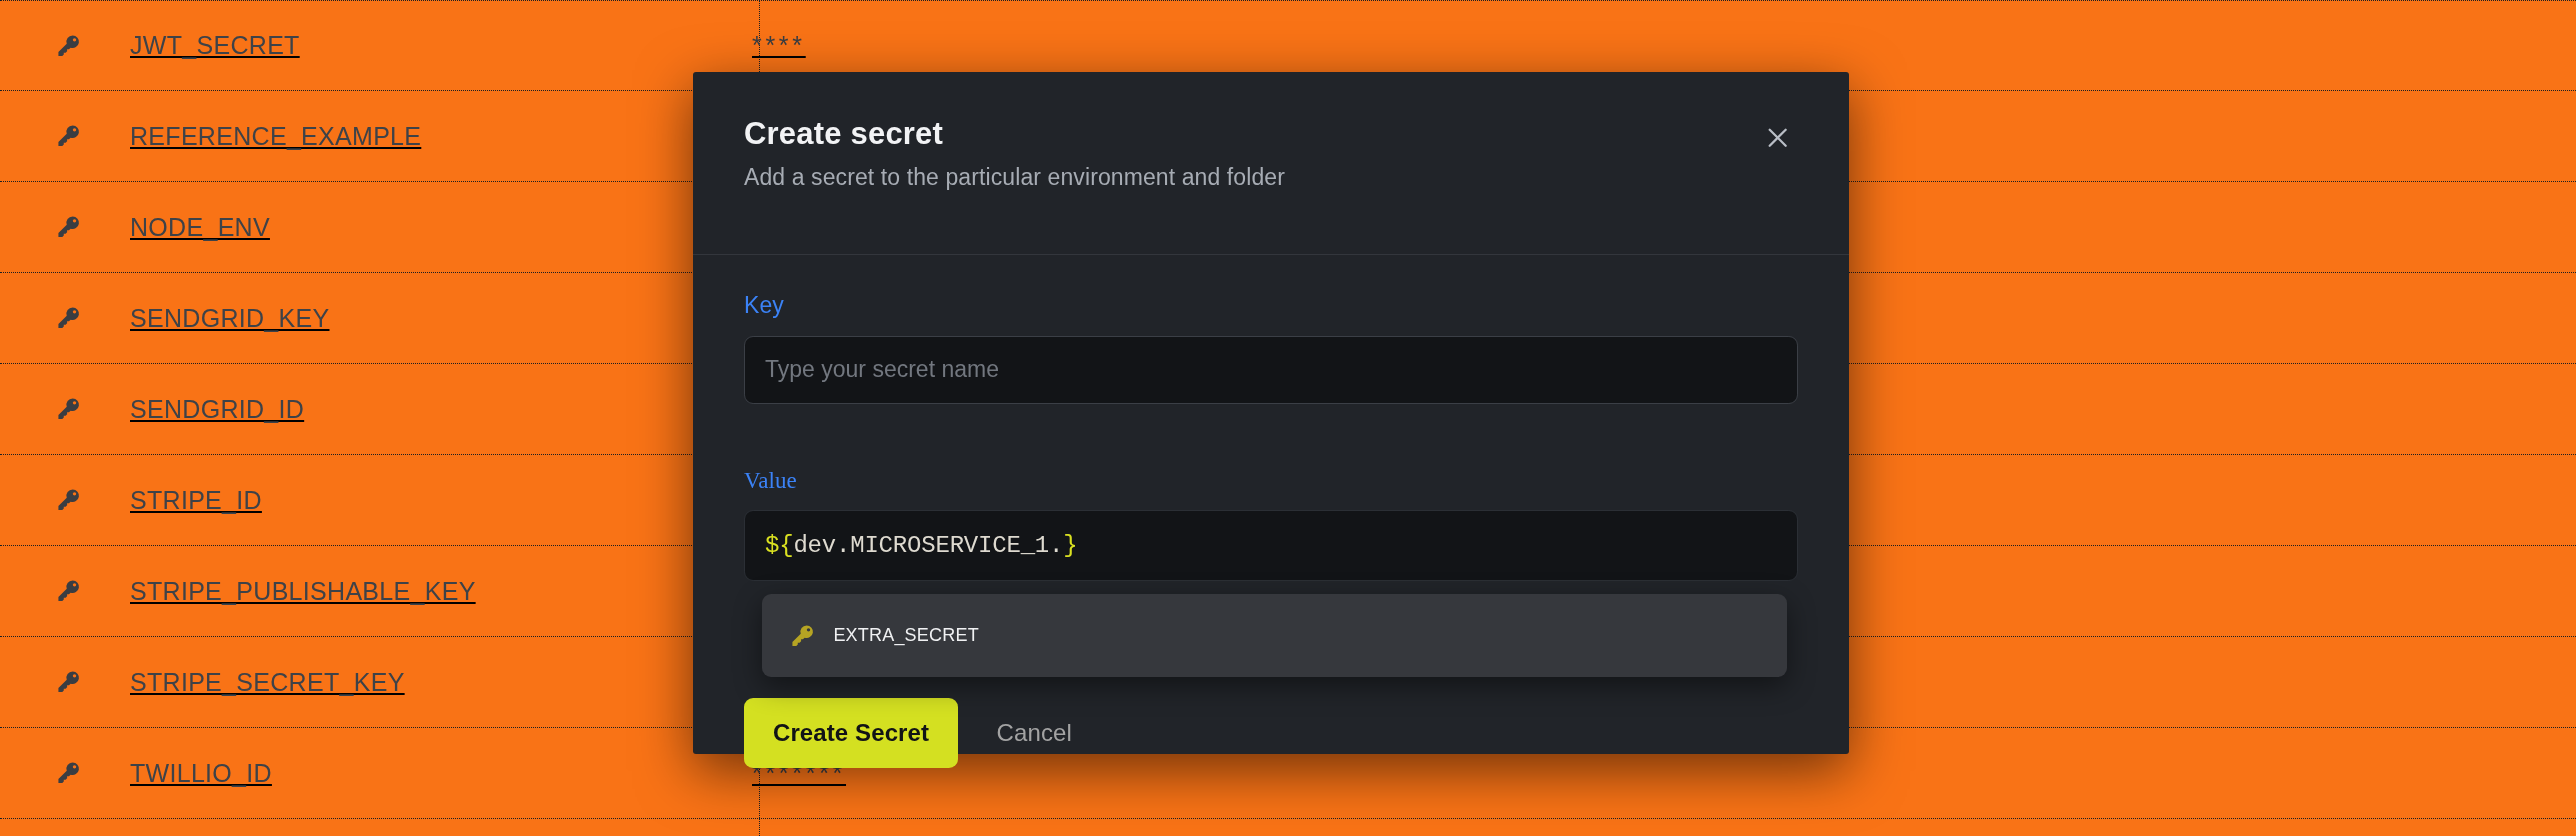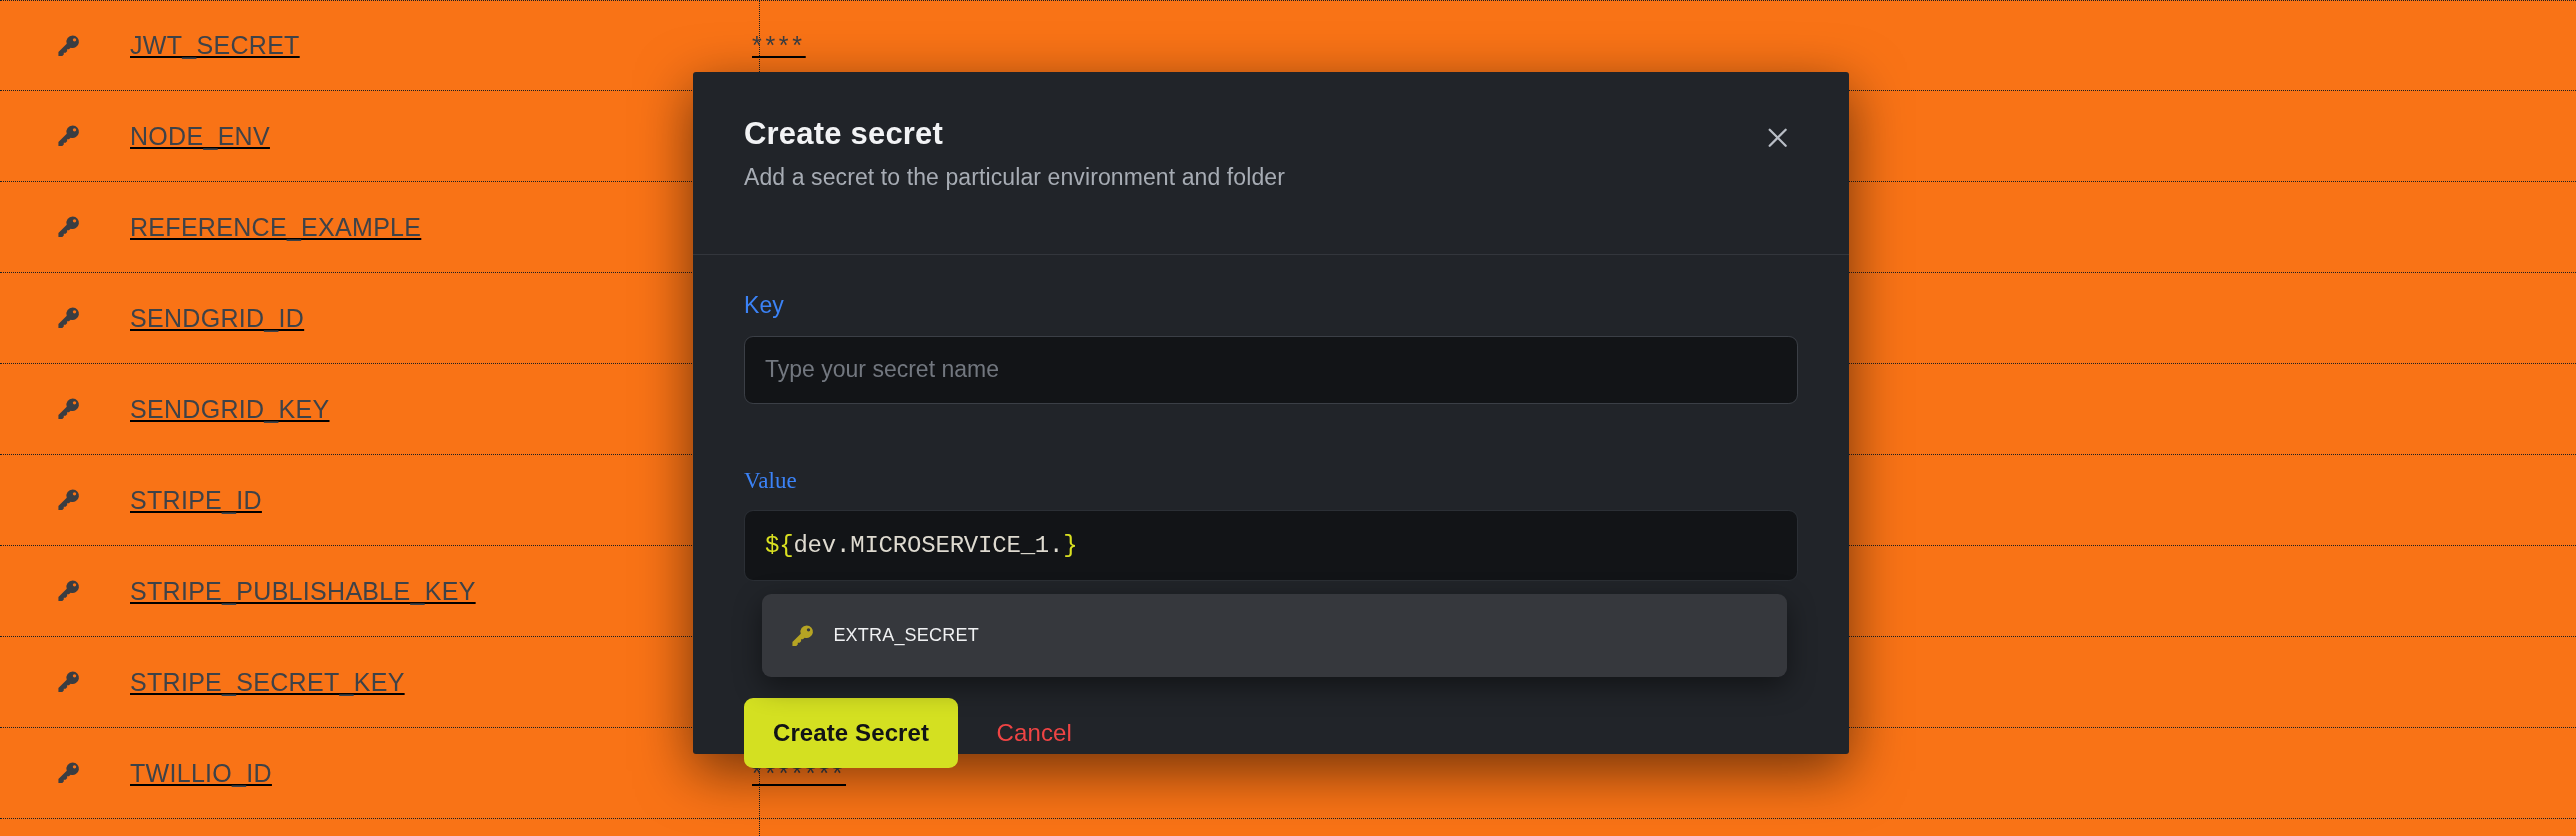--- a/index.html
+++ b/index.html
@@ -208,21 +208,21 @@
     padding: 0 29px;
     font-size: 24px;
     font-weight: 600;
     font-family: "Liberation Sans", sans-serif;
     cursor: pointer;
     letter-spacing: 0.1px;
   }
   #cancel-button {
     background: none;
     border: none;
-    color: #ef4444;
+    color: #a3a3a3;
     font-size: 24px;
     font-family: "Liberation Sans", sans-serif;
     padding: 0 22px;
     height: 70px;
     cursor: pointer;
     letter-spacing: 0.1px;
   }
 </style>
 </head>
 <body>
@@ -238,48 +238,48 @@
         </span>
         <span class="row-name">JWT_SECRET</span>
         <span class="row-value">****</span>
       </div>
       <div class="secret-row">
         <span class="row-key-icon">
           <svg viewBox="0 0 24 24" fill="currentColor">
             <path d="M15.5 3a5.5 5.5 0 0 0-5.2 7.3L3 17.6V21h3.4l1.3-1.3v-1.6h1.6l1.3-1.3v-1.6h1.6l1.5-1.5A5.5 5.5 0 1 0 15.5 3Zm1.6 5.4a1.5 1.5 0 1 1 0-3 1.5 1.5 0 0 1 0 3Z"></path>
           </svg>
         </span>
+        <span class="row-name">REFERENCE_EXAMPLE</span>
+        <span class="row-value"></span>
+      </div>
+      <div class="secret-row">
+        <span class="row-key-icon">
+          <svg viewBox="0 0 24 24" fill="currentColor">
+            <path d="M15.5 3a5.5 5.5 0 0 0-5.2 7.3L3 17.6V21h3.4l1.3-1.3v-1.6h1.6l1.3-1.3v-1.6h1.6l1.5-1.5A5.5 5.5 0 1 0 15.5 3Zm1.6 5.4a1.5 1.5 0 1 1 0-3 1.5 1.5 0 0 1 0 3Z"></path>
+          </svg>
+        </span>
         <span class="row-name">NODE_ENV</span>
         <span class="row-value"></span>
       </div>
       <div class="secret-row">
         <span class="row-key-icon">
           <svg viewBox="0 0 24 24" fill="currentColor">
             <path d="M15.5 3a5.5 5.5 0 0 0-5.2 7.3L3 17.6V21h3.4l1.3-1.3v-1.6h1.6l1.3-1.3v-1.6h1.6l1.5-1.5A5.5 5.5 0 1 0 15.5 3Zm1.6 5.4a1.5 1.5 0 1 1 0-3 1.5 1.5 0 0 1 0 3Z"></path>
           </svg>
         </span>
-        <span class="row-name">REFERENCE_EXAMPLE</span>
+        <span class="row-name">SENDGRID_KEY</span>
         <span class="row-value"></span>
       </div>
       <div class="secret-row">
         <span class="row-key-icon">
           <svg viewBox="0 0 24 24" fill="currentColor">
             <path d="M15.5 3a5.5 5.5 0 0 0-5.2 7.3L3 17.6V21h3.4l1.3-1.3v-1.6h1.6l1.3-1.3v-1.6h1.6l1.5-1.5A5.5 5.5 0 1 0 15.5 3Zm1.6 5.4a1.5 1.5 0 1 1 0-3 1.5 1.5 0 0 1 0 3Z"></path>
           </svg>
         </span>
         <span class="row-name">SENDGRID_ID</span>
-        <span class="row-value"></span>
-      </div>
-      <div class="secret-row">
-        <span class="row-key-icon">
-          <svg viewBox="0 0 24 24" fill="currentColor">
-            <path d="M15.5 3a5.5 5.5 0 0 0-5.2 7.3L3 17.6V21h3.4l1.3-1.3v-1.6h1.6l1.3-1.3v-1.6h1.6l1.5-1.5A5.5 5.5 0 1 0 15.5 3Zm1.6 5.4a1.5 1.5 0 1 1 0-3 1.5 1.5 0 0 1 0 3Z"></path>
-          </svg>
-        </span>
-        <span class="row-name">SENDGRID_KEY</span>
         <span class="row-value"></span>
       </div>
       <div class="secret-row">
         <span class="row-key-icon">
           <svg viewBox="0 0 24 24" fill="currentColor">
             <path d="M15.5 3a5.5 5.5 0 0 0-5.2 7.3L3 17.6V21h3.4l1.3-1.3v-1.6h1.6l1.3-1.3v-1.6h1.6l1.5-1.5A5.5 5.5 0 1 0 15.5 3Zm1.6 5.4a1.5 1.5 0 1 1 0-3 1.5 1.5 0 0 1 0 3Z"></path>
           </svg>
         </span>
         <span class="row-name">STRIPE_ID</span>
         <span class="row-value"></span>

